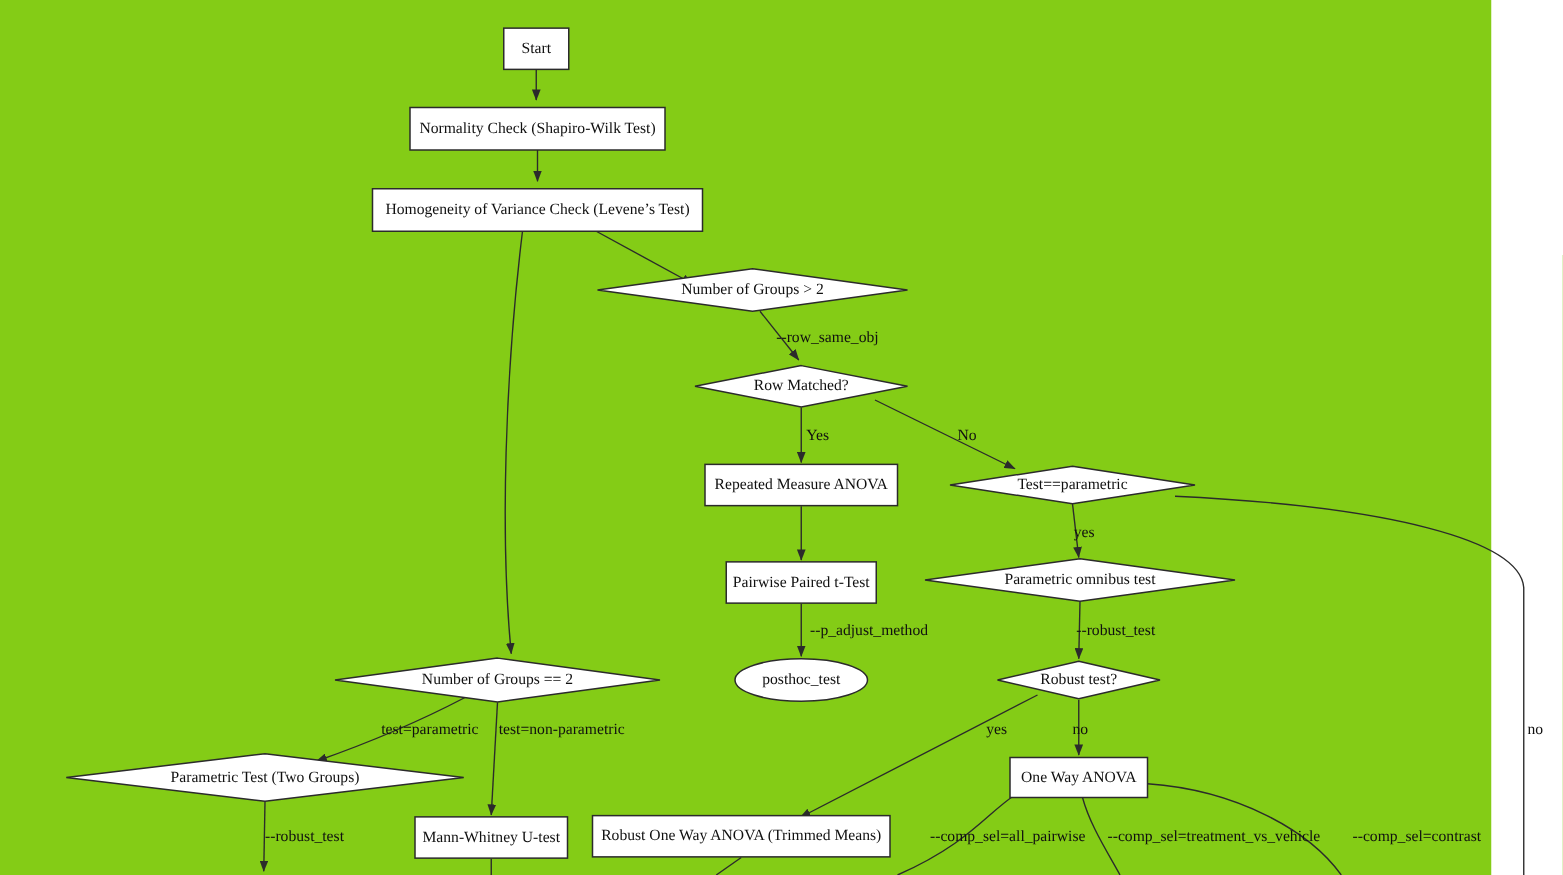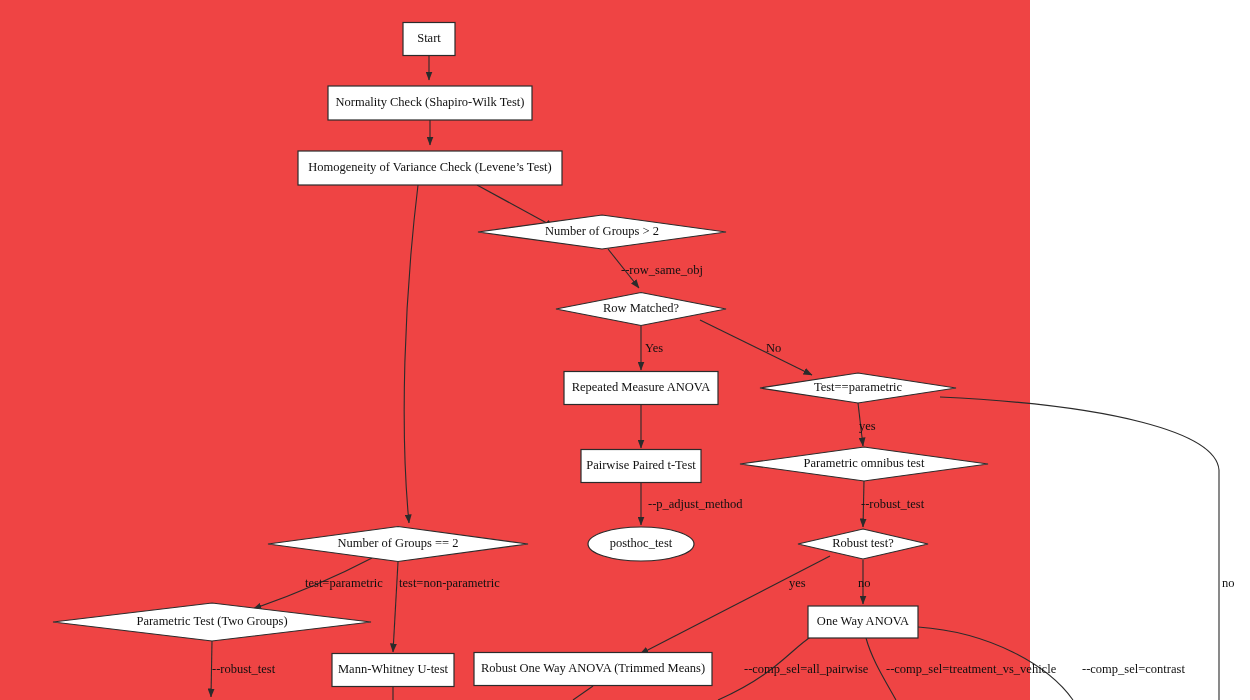--- a/index.html
+++ b/index.html
@@ -1,18 +1,18 @@
 <!DOCTYPE html>
 <html><head>
 <meta charset="utf-8">
 <style>
   html,body{margin:0;padding:0;background:#ffffff;}
   body{width:1250px;height:700px;overflow:hidden;
        font-family:"Liberation Serif","DejaVu Serif",serif;}
-  #canvas{position:relative;width:1030px;height:700px;background:#ef4444;}
+  #canvas{position:relative;width:1193px;height:700px;background:#84cc16;}
   svg#flow{position:absolute;left:0;top:0;width:1250px;height:700px;}
   .nodeShape{fill:#ffffff;stroke:#2b2b2b;stroke-width:1.2;}
   .edgePath{fill:none;stroke:#2b2b2b;stroke-width:1.1;}
   .nodeLabel{font-family:"Liberation Serif","DejaVu Serif",serif;
              font-size:12.5px;fill:#101010;text-anchor:middle;
              dominant-baseline:middle;}
   .edgeLabel{font-family:"Liberation Serif","DejaVu Serif",serif;
              font-size:12.5px;fill:#101010;text-anchor:start;
              dominant-baseline:middle;}
 </style>

